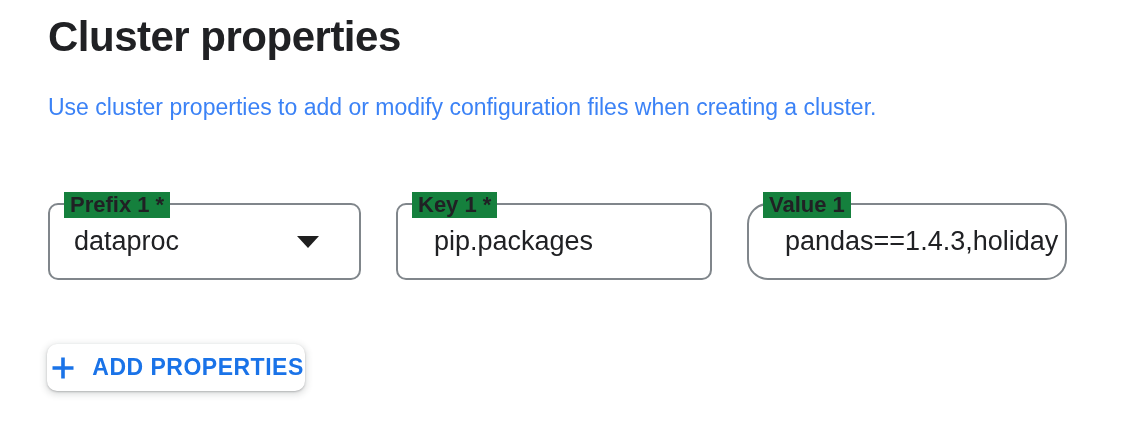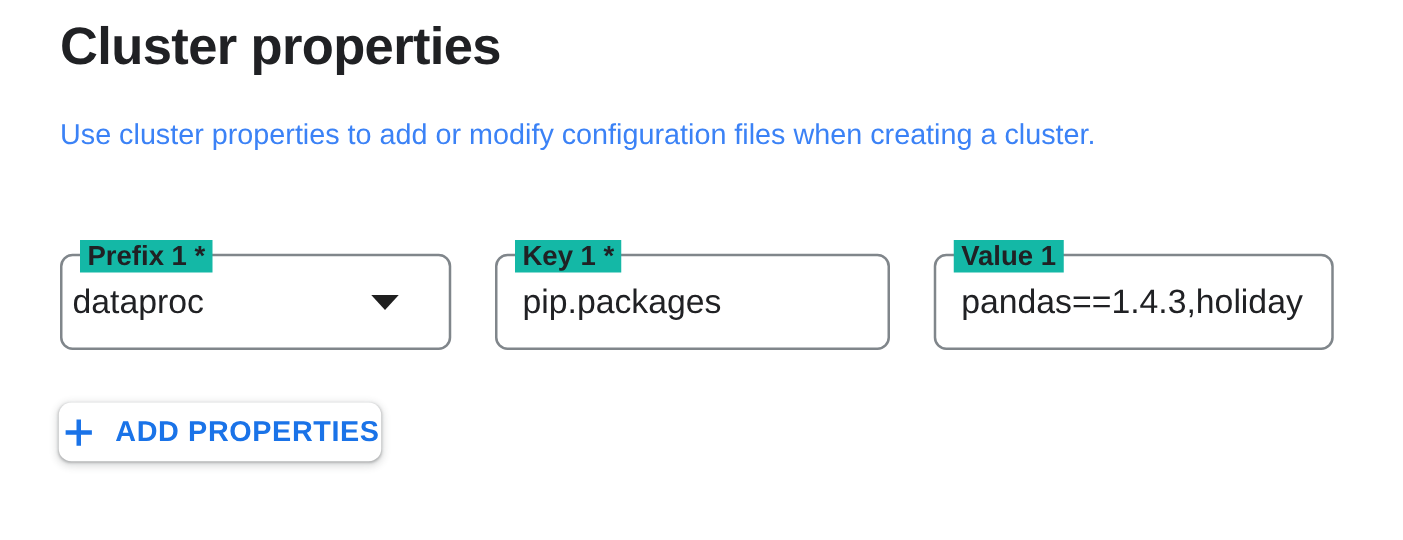--- a/index.html
+++ b/index.html
@@ -49,35 +49,35 @@
     height: 77px;
     box-sizing: border-box;
     border: 2px solid #80868b;
     border-radius: 10px;
     background: #ffffff;
     display: flex;
     align-items: center;
   }
   .field-prefix { width: 313px; }
   .field-key    { width: 316px; justify-content: flex-end; }
-  .field-value  { width: 320px; }
+  .field-value  { width: 320px; border-radius: 21px; }
   .field-label {
     position: absolute;
     top: -13px;
     left: 14px;
-    background: #14b8a6;
+    background: #15803d;
     padding: 0 6px;
     font-size: 22px;
     font-weight: 700;
     color: #202124;
     line-height: 26px;
     white-space: nowrap;
   }
   .select-value {
-    padding-left: 8px;
+    padding-left: 24px;
     font-size: 27px;
     color: #202124;
     white-space: nowrap;
   }
   .dropdown-arrow {
     position: absolute;
     right: 40px;
     top: 50%;
     margin-top: -6px;
     width: 0;
@@ -85,31 +85,31 @@
     border-left: 11px solid transparent;
     border-right: 11px solid transparent;
     border-top: 12px solid #1f1f1f;
   }
   .field-input {
     border: none;
     outline: none;
     background: transparent;
     width: 100%;
     height: 100%;
-    padding: 0 6px 0 20px;
+    padding: 0 6px 0 36px;
     font-size: 27px;
     color: #202124;
     font-family: "Liberation Sans", sans-serif;
     border-radius: 10px;
     box-sizing: border-box;
   }
   .add-btn {
     position: absolute;
     left: 34px;
-    top: 322px;
+    top: 344px;
     width: 258px;
     height: 47px;
     display: flex;
     align-items: center;
     justify-content: center;
     gap: 14px;
     background: #ffffff;
     border: none;
     border-radius: 10px;
     box-shadow: 0 1px 2px rgba(60,64,67,0.30), 0 2px 6px 2px rgba(60,64,67,0.15);

